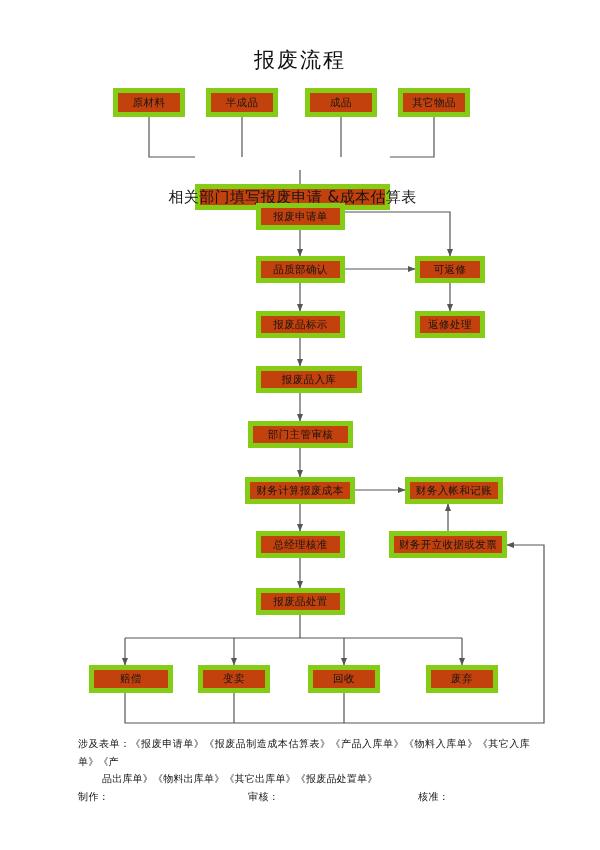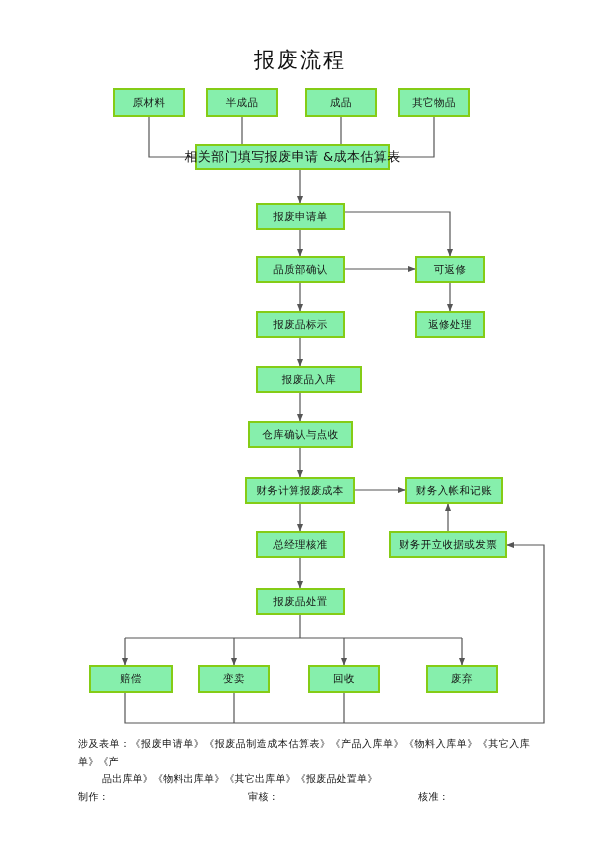--- a/index.html
+++ b/index.html
@@ -6,26 +6,26 @@
   body{
     width:600px;height:850px;background:#ffffff;
     font-family:"DejaVu Sans","Liberation Sans",sans-serif;
     color:#1a1a1a;overflow:hidden;position:relative;
   }
   #sheet{position:absolute;left:0;top:0;width:600px;height:850px;padding-left:24px;}
   #flow-svg{position:absolute;left:0;top:0;width:600px;height:850px;}
 
   .node{
     position:absolute;box-sizing:border-box;
-    border:2px solid #84cc16;background:#86efac;
+    border:5px solid #84cc16;background:#c2410c;
     display:flex;align-items:center;justify-content:center;
     font-size:10.5px;line-height:1.1;white-space:nowrap;
     letter-spacing:0.4px;color:#151515;
   }
-  .node.wide{font-size:13px;}
+  .node.wide{font-size:15px;margin-top:40px;}
 
   #page-title{
     position:absolute;left:0;top:46px;width:600px;text-align:center;
     font-size:21px;letter-spacing:2px;font-weight:400;color:#111;
   }
 
   #forms-note{
     position:absolute;left:78px;top:735px;width:452px;
     font-size:10px;line-height:1.75;color:#151515;letter-spacing:0.2px;
     text-align:justify;
@@ -107,21 +107,21 @@
   <div class="node" style="left:398px;top:88px;width:72px;height:29px;">其它物品</div>
 
   <div class="node wide" style="left:195px;top:144px;width:195px;height:26px;">相关部门填写报废申请 &amp;成本估算表</div>
 
   <div class="node" style="left:256px;top:203px;width:89px;height:27px;">报废申请单</div>
   <div class="node" style="left:256px;top:256px;width:89px;height:27px;">品质部确认</div>
   <div class="node" style="left:415px;top:256px;width:70px;height:27px;">可返修</div>
   <div class="node" style="left:256px;top:311px;width:89px;height:27px;">报废品标示</div>
   <div class="node" style="left:415px;top:311px;width:70px;height:27px;">返修处理</div>
   <div class="node" style="left:256px;top:366px;width:106px;height:27px;">报废品入库</div>
-  <div class="node" style="left:248px;top:421px;width:105px;height:27px;">仓库确认与点收</div>
+  <div class="node" style="left:248px;top:421px;width:105px;height:27px;">部门主管审核</div>
   <div class="node" style="left:245px;top:477px;width:110px;height:27px;">财务计算报废成本</div>
   <div class="node" style="left:405px;top:477px;width:98px;height:27px;">财务入帐和记账</div>
   <div class="node" style="left:256px;top:531px;width:89px;height:27px;">总经理核准</div>
   <div class="node" style="left:389px;top:531px;width:118px;height:27px;">财务开立收据或发票</div>
   <div class="node" style="left:256px;top:588px;width:89px;height:27px;">报废品处置</div>
 
   <div class="node" style="left:89px;top:665px;width:84px;height:28px;">赔偿</div>
   <div class="node" style="left:198px;top:665px;width:72px;height:28px;">变卖</div>
   <div class="node" style="left:308px;top:665px;width:72px;height:28px;">回收</div>
   <div class="node" style="left:426px;top:665px;width:72px;height:28px;">废弃</div>

